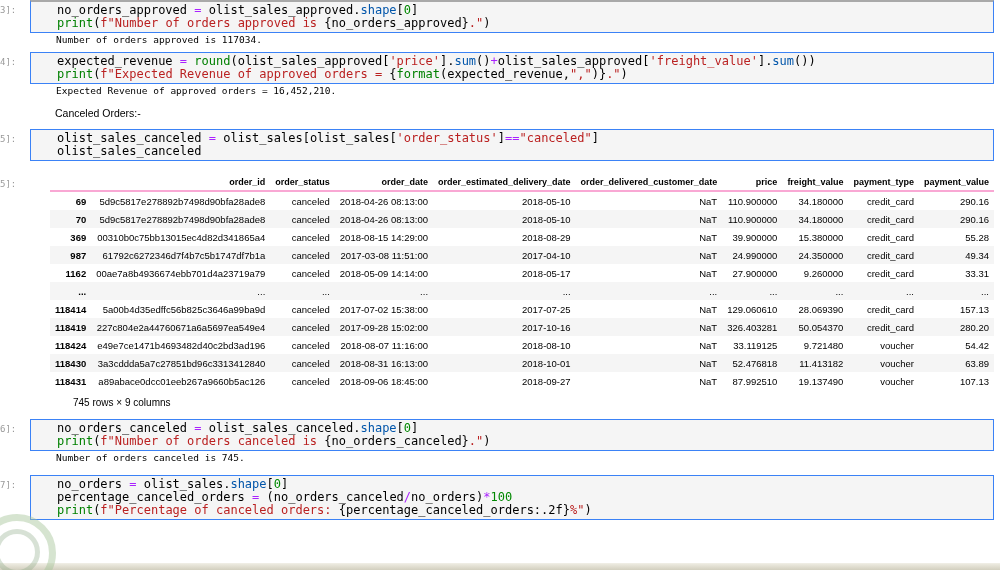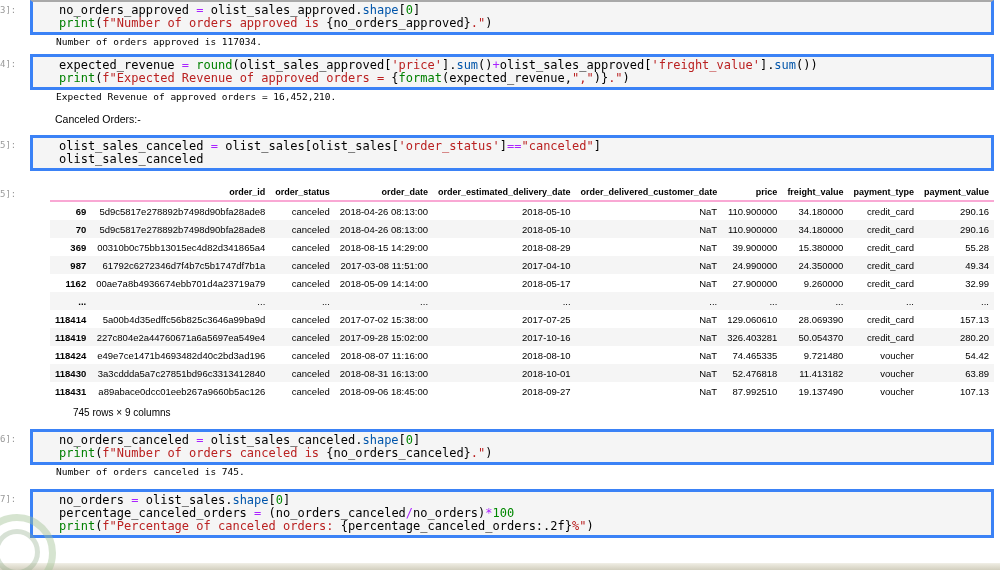--- a/index.html
+++ b/index.html
@@ -9,21 +9,21 @@
     background:#ffffff; font-family:"Liberation Sans", sans-serif;
   }
   #notebook { position:relative; z-index:2; padding-right:6px; }
   .row { display:flex; align-items:flex-start; }
   .prompt {
     flex:0 0 30px; width:30px; overflow:hidden;
     font-family:"DejaVu Sans Mono", monospace; font-size:9px; line-height:13px;
     color:var(--c-prompt); padding-top:4px; white-space:nowrap;
   }
   .input-area {
-    flex:1; background:var(--c-cellbg); border:3px solid #3b82f6;
+    flex:1; background:var(--c-cellbg); border:1px solid #3b82f6;
     padding:2px 4px 2px 26px; min-height:30px;
   }
   .input-area.first { border-top:2px solid #a9a9a9; }
   pre { margin:0; }
   .code-line {
     font-family:"DejaVu Sans Mono", monospace; font-size:12px; line-height:13px;
     white-space:pre; color:#000;
   }
   .t-v { color:var(--c-variable); }
   .t-o { color:var(--c-operator); }
@@ -209,21 +209,21 @@
                 <tr>
                   <th>1162</th>
                   <td>00ae7a8b4936674ebb701d4a23719a79</td>
                   <td>canceled</td>
                   <td>2018-05-09 14:14:00</td>
                   <td>2018-05-17</td>
                   <td>NaT</td>
                   <td>27.900000</td>
                   <td>9.260000</td>
                   <td>credit_card</td>
-                  <td>32.99</td>
+                  <td>33.31</td>
                 </tr>
                 <tr>
                   <th>...</th>
                   <td>...</td>
                   <td>...</td>
                   <td>...</td>
                   <td>...</td>
                   <td>...</td>
                   <td>...</td>
                   <td>...</td>
@@ -254,21 +254,21 @@
                   <td>credit_card</td>
                   <td>280.20</td>
                 </tr>
                 <tr>
                   <th>118424</th>
                   <td>e49e7ce1471b4693482d40c2bd3ad196</td>
                   <td>canceled</td>
                   <td>2018-08-07 11:16:00</td>
                   <td>2018-08-10</td>
                   <td>NaT</td>
-                  <td>74.465335</td>
+                  <td>33.119125</td>
                   <td>9.721480</td>
                   <td>voucher</td>
                   <td>54.42</td>
                 </tr>
                 <tr>
                   <th>118430</th>
                   <td>3a3cddda5a7c27851bd96c3313412840</td>
                   <td>canceled</td>
                   <td>2018-08-31 16:13:00</td>
                   <td>2018-10-01</td>

